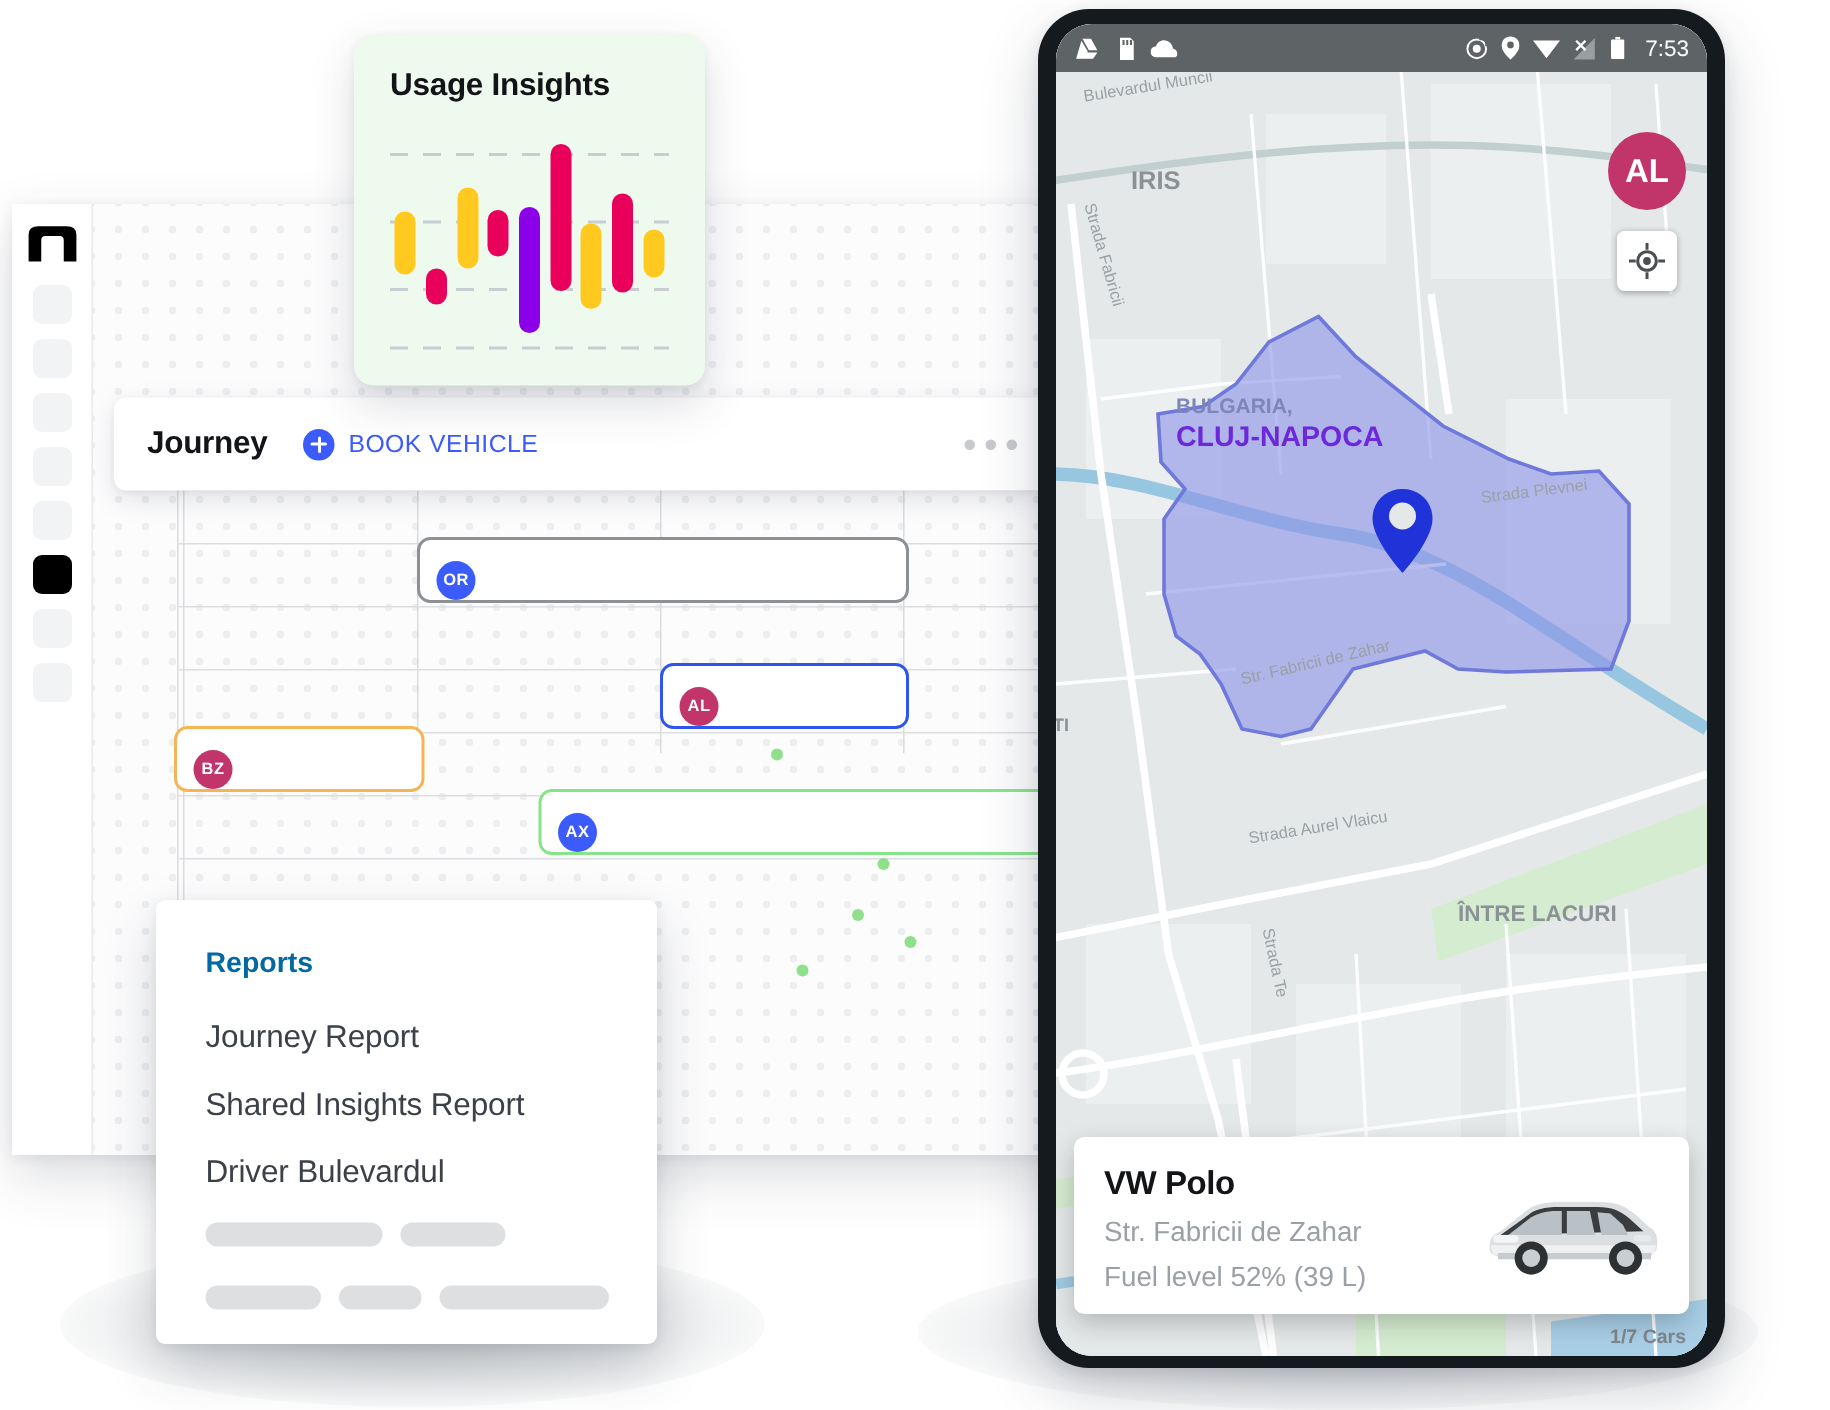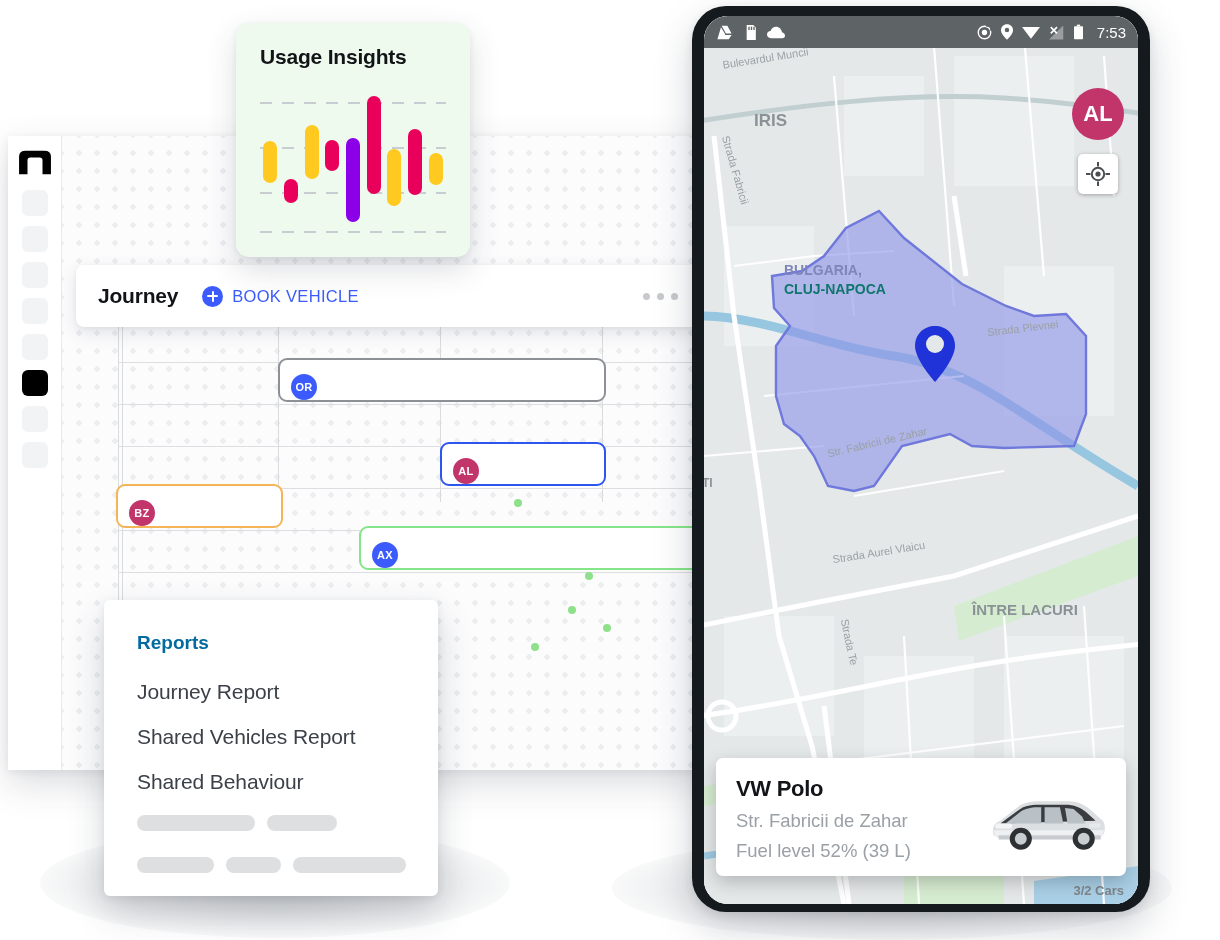--- a/index.html
+++ b/index.html
@@ -273,22 +273,22 @@
         <div class="cbar" style="left: 107px; top: 9px; height: 97.5px; width: 14px; background: rgb(232, 0, 90);"></div>
         <div class="cbar" style="left: 127px; top: 61.5px; height: 57px; width: 14px; background: rgb(255, 201, 31);"></div>
         <div class="cbar" style="left: 148px; top: 42px; height: 66px; width: 14px; background: rgb(232, 0, 90);"></div>
         <div class="cbar" style="left: 169px; top: 66px; height: 31.5px; width: 14px; background: rgb(255, 201, 31);"></div>
       </div>
   </div>
 
   <div id="reports-card">
     <div id="reports-heading">Reports</div>
     <div class="report-item">Journey Report</div>
-    <div class="report-item">Shared Vehicles Report</div>
-    <div class="report-item">Shared Behaviour</div>
+    <div class="report-item">Shared Insights Report</div>
+    <div class="report-item">Driver Bulevardul</div>
     <div class="skel-row" style="margin-top:20px;">
       <div class="skel" style="width:118px;"></div>
       <div class="skel" style="width:70px;"></div>
     </div>
     <div class="skel-row" style="margin-top:26px;">
       <div class="skel" style="width:80px;"></div>
       <div class="skel" style="width:58px;"></div>
       <div class="skel" style="width:118px;"></div>
     </div>
   </div>
@@ -352,21 +352,21 @@
 
           <g>
             <path d="M211 330 C211 318 220 310 231 310 C242 310 251 318 251 330
                      C251 344 231 366 231 366 C231 366 211 344 211 330 Z" fill="#1f33d8"></path>
             <circle cx="231" cy="328" r="9" fill="#e4e8e9"></circle>
           </g>
         </svg>
 
         <div class="map-label" style="left:50px;top:95px;font-size:17px;">IRIS</div>
         <div class="map-label" style="left:80px;top:246px;font-size:14px;color:#7e85b9;">BULGARIA,</div>
-        <div class="map-label" style="left:80px;top:265px;font-size:14px;color:#0f766e;">CLUJ-NAPOCA</div>
+        <div class="map-label" style="left:80px;top:265px;font-size:19px;color:#6d28d9;">CLUJ-NAPOCA</div>
         <div class="map-label" style="left:268px;top:585px;font-size:15px;">ÎNTRE LACURI</div>
         <div class="map-label" style="left:-2px;top:460px;font-size:12px;">TI</div>
 
         <div class="map-street" style="left:18px;top:36px;transform:rotate(-9deg);">Bulevardul Muncii</div>
         <div class="map-street" style="left:-4px;top:148px;transform:rotate(74deg);">Strada Fabricii</div>
         <div class="map-street" style="left:283px;top:306px;transform:rotate(-7deg);">Strada Plevnei</div>
         <div class="map-street" style="left:122px;top:420px;transform:rotate(-13deg);">Str. Fabricii de Zahar</div>
         <div class="map-street" style="left:128px;top:530px;transform:rotate(-9deg);">Strada Aurel Vlaicu</div>
         <div class="map-street" style="left:122px;top:620px;transform:rotate(78deg);">Strada Te</div>
       </div>
@@ -414,21 +414,21 @@
       <div id="avatar-al-map">AL</div>
 
       <div id="locate-btn">
         <svg width="24" height="24" viewBox="0 0 24 24">
           <circle cx="12" cy="12" r="6.2" fill="none" stroke="#4a4f52" stroke-width="2"></circle>
           <circle cx="12" cy="12" r="2.6" fill="#4a4f52"></circle>
           <path d="M12 0 L12 4.5 M12 19.5 L12 24 M0 12 L4.5 12 M19.5 12 L24 12" stroke="#4a4f52" stroke-width="2"></path>
         </svg>
       </div>
 
-      <div id="cars-count">3/2 Cars</div>
+      <div id="cars-count">1/7 Cars</div>
 
       <div id="vehicle-card">
         <div id="vehicle-name">VW Polo</div>
         <div class="vehicle-sub">Str. Fabricii de Zahar</div>
         <div class="vehicle-sub">Fuel level 52% (39 L)</div>
 
         <svg id="car-image" viewBox="0 0 140 80">
           <path d="M6 58 C4 50 6 44 14 41 L34 25 C40 20 48 18 62 18 L92 18
                    C104 18 112 21 120 28 L131 38 C137 41 138 48 136 56
                    L130 62 L14 62 Z" fill="#dcdfe1"></path>

